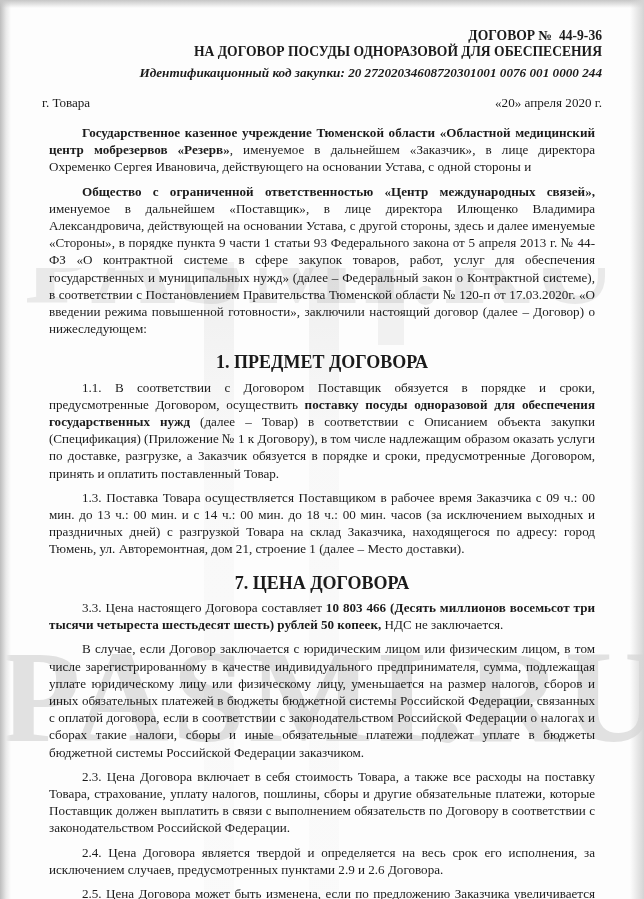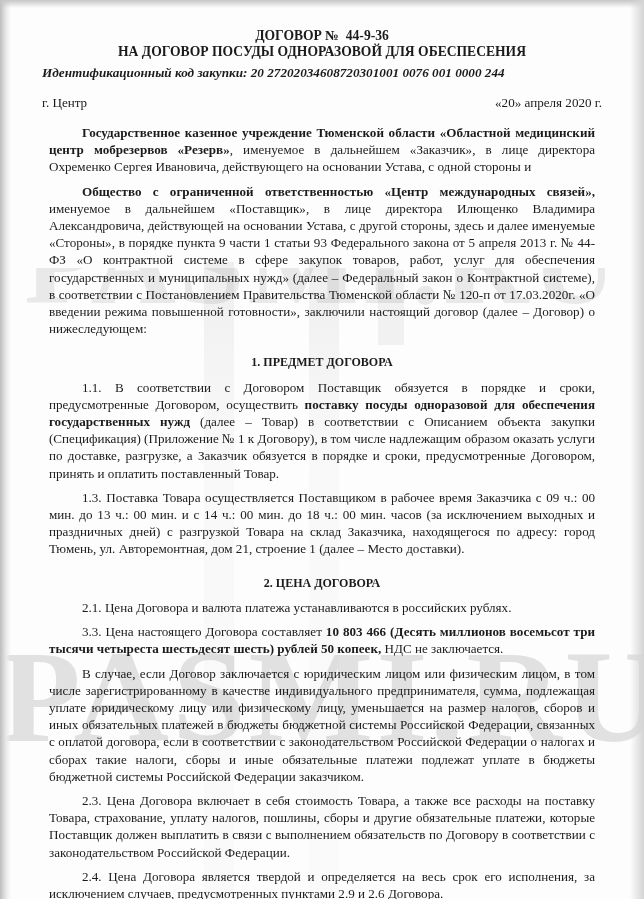--- a/index.html
+++ b/index.html
@@ -24,57 +24,56 @@
   .s3{left:378px;width:26px;top:270px;height:75px;bottom:auto;background:rgba(90,90,90,0.07);}
   
   .wm{position:absolute;left:0;right:0;text-align:center;font-weight:bold;
     font-family:"Liberation Serif","DejaVu Serif",serif;letter-spacing:3px;
     white-space:nowrap;pointer-events:none;user-select:none;}
   .wm-lower{top:620px;font-size:132px;color:rgba(70,70,70,0.15);}
   .wm-upper{top:196px;font-size:118px;color:rgba(70,70,70,0.11);
     clip-path:inset(72px 0 6px 0);}
   
   .content{position:absolute;left:42px;top:28px;width:560px;font-size:13.1px;line-height:17.2px;}
-  .t{margin:0;text-align:center;font-size:13.6px;line-height:16.4px;font-weight:bold;white-space:pre-wrap;}
-  .code{margin-top:4px;text-align:left;font-weight:bold;font-style:italic;font-size:13.2px;line-height:16px;}
+  .t{margin:0;text-align:right;font-size:13.6px;line-height:16.4px;font-weight:bold;white-space:pre-wrap;}
+  .code{margin-top:4px;text-align:right;font-weight:bold;font-style:italic;font-size:13.2px;line-height:16px;}
   .cityrow{display:flex;justify-content:space-between;margin-top:13px;}
   .para{margin:7px;text-align:justify;text-indent:33px;}
   .first{margin-top:13px;}
-  .sect{margin:17px 0 0 0;text-align:center;font-size:12px;font-weight:bold;line-height:17.2px;}
+  .sect{margin:17px 0 0 0;text-align:center;font-size:18px;font-weight:bold;line-height:17.2px;}
   .b{font-weight:bold;}
 </style>
 </head>
 <body>
 
 <div class="page">
   <div class="wm wm-upper">PASMI.RU</div>
   <div class="wm wm-lower">PASMI.RU</div>
   <div class="stripe s1"></div>
   <div class="stripe s2"></div>
   <div class="stripe s3"></div>
 
   <div class="content">
     <div class="t">ДОГОВОР №  44-9-36</div>
     <div class="t">НА ДОГОВОР ПОСУДЫ ОДНОРАЗОВОЙ ДЛЯ ОБЕСПЕСЕНИЯ</div>
     <div class="code">Идентификационный код закупки: 20 27202034608720301001 0076 001 0000 244</div>
 
     <div class="cityrow">
-      <span>г. Центр</span>
+      <span>г. Товара</span>
       <span>«20» апреля 2020 г.</span>
     </div>
 
     <p class="para first"><span class="b">Государственное казенное учреждение Тюменской области «Областной медицинский центр мобрезервов «Резерв»</span><span>, именуемое в дальнейшем «Заказчик», в лице директора Охременко Сергея Ивановича, действующего на основании Устава, с одной стороны и</span></p>
     <p class="para"><span class="b">Общество с ограниченной ответственностью «Центр международных связей»,</span><span> именуемое в дальнейшем «Поставщик», в лице директора Илющенко Владимира Александровича, действующей на основании Устава, с другой стороны, здесь и далее именуемые «Стороны», в порядке пункта 9 части 1 статьи 93 Федерального закона от 5 апреля 2013 г. № 44-ФЗ «О контрактной системе в сфере закупок товаров, работ, услуг для обеспечения государственных и муниципальных нужд» (далее – Федеральный закон о Контрактной системе), в соответствии с Постановлением Правительства Тюменской области № 120-п от 17.03.2020г. «О введении режима повышенной готовности», заключили настоящий договор (далее – Договор) о нижеследующем:</span></p>
 
     <div class="sect">1. ПРЕДМЕТ ДОГОВОРА</div>
     <p class="para"><span>1.1. В соответствии с Договором Поставщик обязуется в порядке и сроки, предусмотренные Договором, осуществить </span><span class="b">поставку посуды одноразовой для обеспечения государственных нужд</span><span> (далее – Товар) в соответствии с Описанием объекта закупки (Спецификация) (Приложение № 1 к Договору), в том числе надлежащим образом оказать услуги по доставке, разгрузке, а Заказчик обязуется в порядке и сроки, предусмотренные Договором, принять и оплатить поставленный Товар.</span></p>
     <p class="para"><span>1.3. Поставка Товара осуществляется Поставщиком в рабочее время Заказчика с 09 ч.: 00 мин. до 13 ч.: 00 мин. и с 14 ч.: 00 мин. до 18 ч.: 00 мин. часов (за исключением выходных и праздничных дней) с разгрузкой Товара на склад Заказчика, находящегося по адресу: город Тюмень, ул. Авторемонтная, дом 21, строение 1 (далее – Место доставки).</span></p>
 
-    <div class="sect">2. ЦЕНА ДОГОВОРА</div>
-    <p class="para"><span>2.1. Цена Договора и валюта платежа устанавливаются в российских рублях.</span></p>
+    <div class="sect">7. ЦЕНА ДОГОВОРА</div>
     <p class="para"><span>3.3. Цена настоящего Договора составляет </span><span class="b">10 803 466 (Десять миллионов восемьсот три тысячи четыреста шестьдесят шесть) рублей 50 копеек,</span><span> НДС не заключается.</span></p>
     <p class="para"><span>В случае, если Договор заключается с юридическим лицом или физическим лицом, в том числе зарегистрированному в качестве индивидуального предпринимателя, сумма, подлежащая уплате юридическому лицу или физическому лицу, уменьшается на размер налогов, сборов и иных обязательных платежей в бюджеты бюджетной системы Российской Федерации, связанных с оплатой договора, если в соответствии с законодательством Российской Федерации о налогах и сборах такие налоги, сборы и иные обязательные платежи подлежат уплате в бюджеты бюджетной системы Российской Федерации заказчиком.</span></p>
     <p class="para"><span>2.3. Цена Договора включает в себя стоимость Товара, а также все расходы на поставку Товара, страхование, уплату налогов, пошлины, сборы и другие обязательные платежи, которые Поставщик должен выплатить в связи с выполнением обязательств по Договору в соответствии с законодательством Российской Федерации.</span></p>
     <p class="para"><span>2.4. Цена Договора является твердой и определяется на весь срок его исполнения, за исключением случаев, предусмотренных пунктами 2.9 и 2.6 Договора.</span></p>
     <p class="para"><span>2.5. Цена Договора может быть изменена, если по предложению Заказчика увеличивается предусмотренное Договором количество Товара не более чем на десять процентов или уменьшается предусмотренное Договором количество Товара не более чем на десять процентов.</span></p>
 
   </div>
 
   <div class="edge-left"></div>
   <div class="edge-top"></div>

